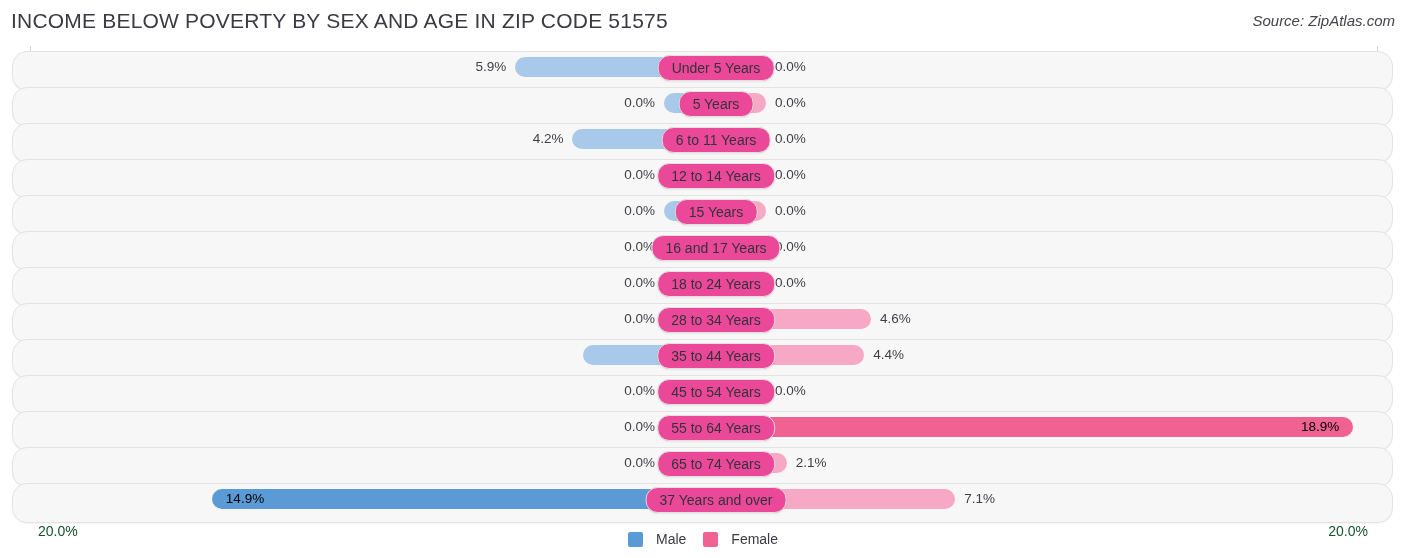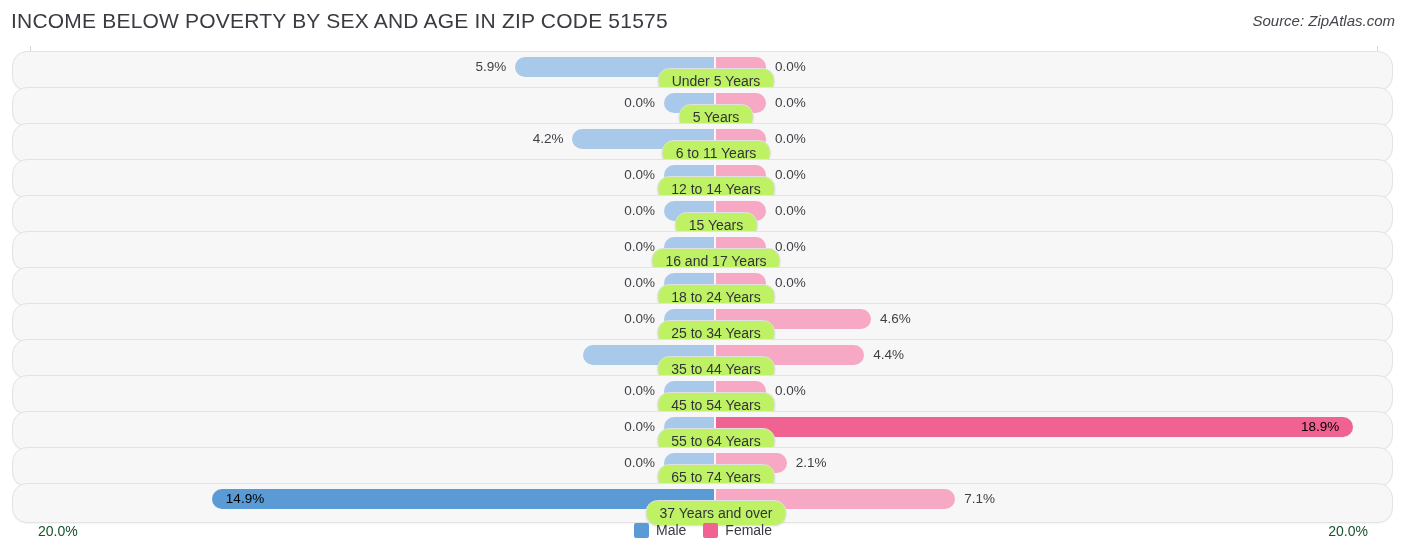--- a/index.html
+++ b/index.html
@@ -63,43 +63,43 @@
     position:absolute;top:5px;height:20px;line-height:20px;
     font-size:13.5px;color:#3f3f46;white-space:nowrap;
   }
   .val-male{text-align:right;}
   .val-female{text-align:left;}
   
   .val.inside{color:#000000;}
 
   
   .cat{
-    position:absolute;top:16px;height:24px;line-height:24px;
+    position:absolute;top:3px;height:24px;line-height:24px;
     left:50%;transform:translateX(-50%);
-    background:#bef264;
+    background:#ec4899;
     border:1px solid #e0e0e0;
     border-radius:12px;
     padding:0 13px;
     font-size:14px;color:#33333a;
     white-space:nowrap;
     box-shadow:0 1px 2px rgba(0,0,0,.07);
   }
 
   
   .footer{position:absolute;left:0;top:518px;width:1406px;height:40px;}
   .axis-tick{
     position:absolute;top:5px;font-size:14px;color:#14532d;white-space:nowrap;
   }
   .tick-left{left:38px;}
   .tick-right{right:38px;}
   .legend{
     position:absolute;left:0;top:4px;width:1406px;
     display:flex;justify-content:center;align-items:center;gap:17px;
   }
-  .legend-item{display:flex;align-items:center;gap:7px;}
+  .legend-item{display:flex;align-items:center;gap:13px;margin-top:9px;}
   .swatch{width:15px;height:15px;border-radius:2px;display:block;}
   .legend-label{font-size:14px;color:#3a3a42;}
 </style>
 </head>
 <body>
 
 <div class="page">
 
   <div class="header">
     <div class="title">INCOME BELOW POVERTY BY SEX AND AGE IN ZIP CODE 51575</div>
@@ -172,21 +172,21 @@
             <div class="val val-female" style="left: 762px;">0.0%</div>
             <div class="cat" style="left: 703px;">18 to 24 Years</div>
           </div>
         </div>
         <div class="row" style="top: 257px;">
           <div class="row-inner">
             <div class="bar bar-male" style="right: 678px; width: 50px;"></div>
             <div class="bar bar-female" style="left: 703px; width: 155.02px;"></div>
             <div class="val val-male" style="right: 737px;">0.0%</div>
             <div class="val val-female" style="left: 867.02px;">4.6%</div>
-            <div class="cat" style="left: 703px;">25 to 34 Years</div>
+            <div class="cat" style="left: 703px;">28 to 34 Years</div>
           </div>
         </div>
         <div class="row" style="top: 293px;">
           <div class="row-inner">
             <div class="bar bar-male" style="right: 678px; width: 131.43px;"></div>
             <div class="bar bar-female" style="left: 703px; width: 148.28px;"></div>
             <div class="val val-male" style="right: 818.43px; margin-top: 44px;">3.9%</div>
             <div class="val val-female" style="left: 860.28px;">4.4%</div>
             <div class="cat" style="left: 703px;">35 to 44 Years</div>
           </div>

